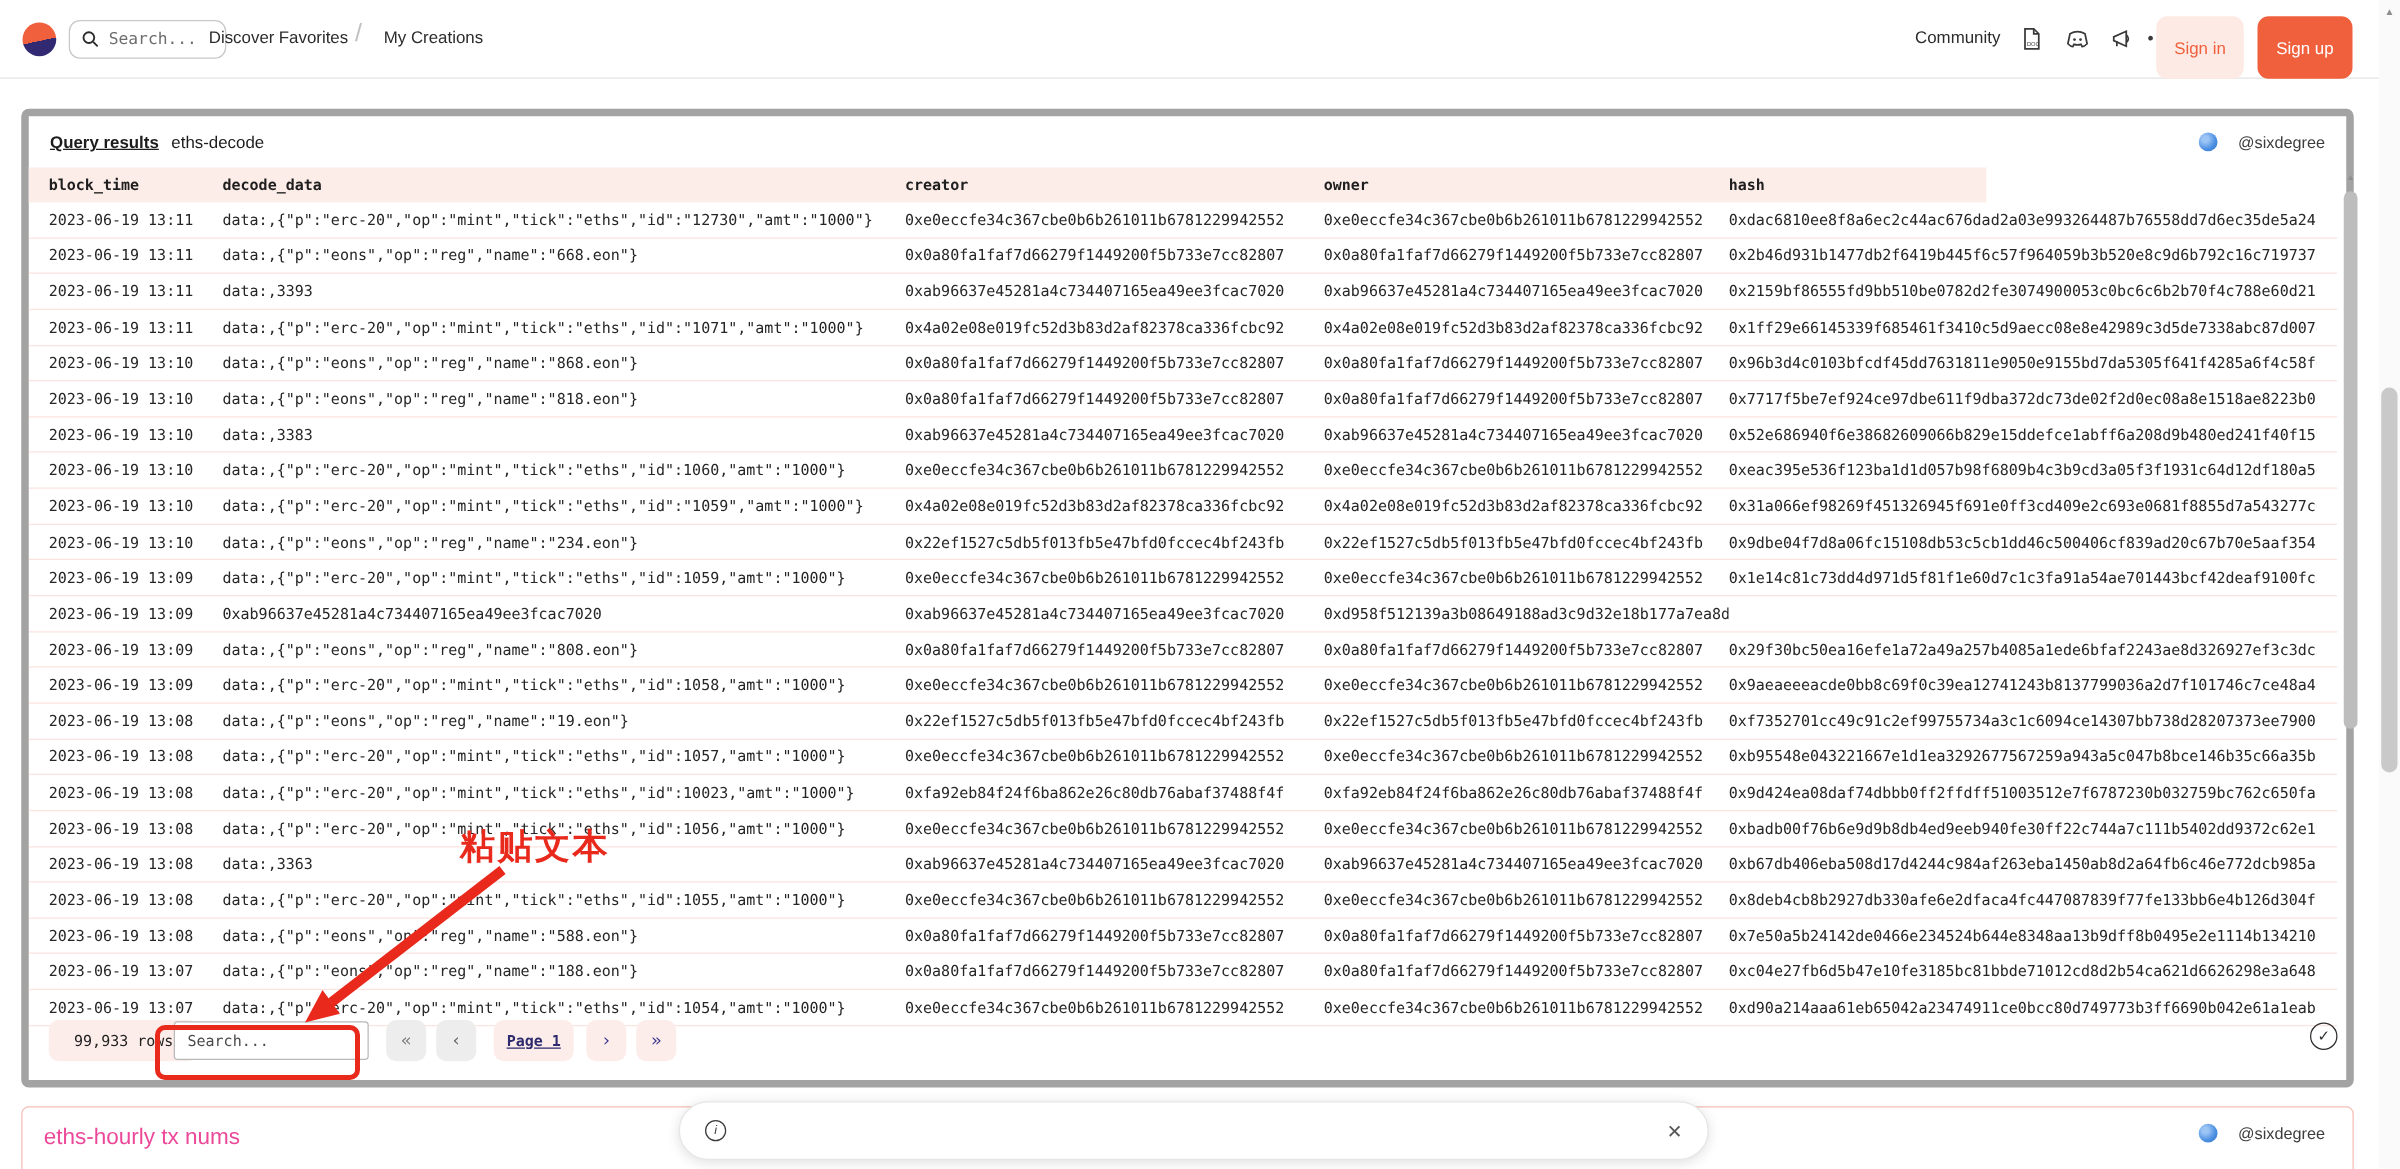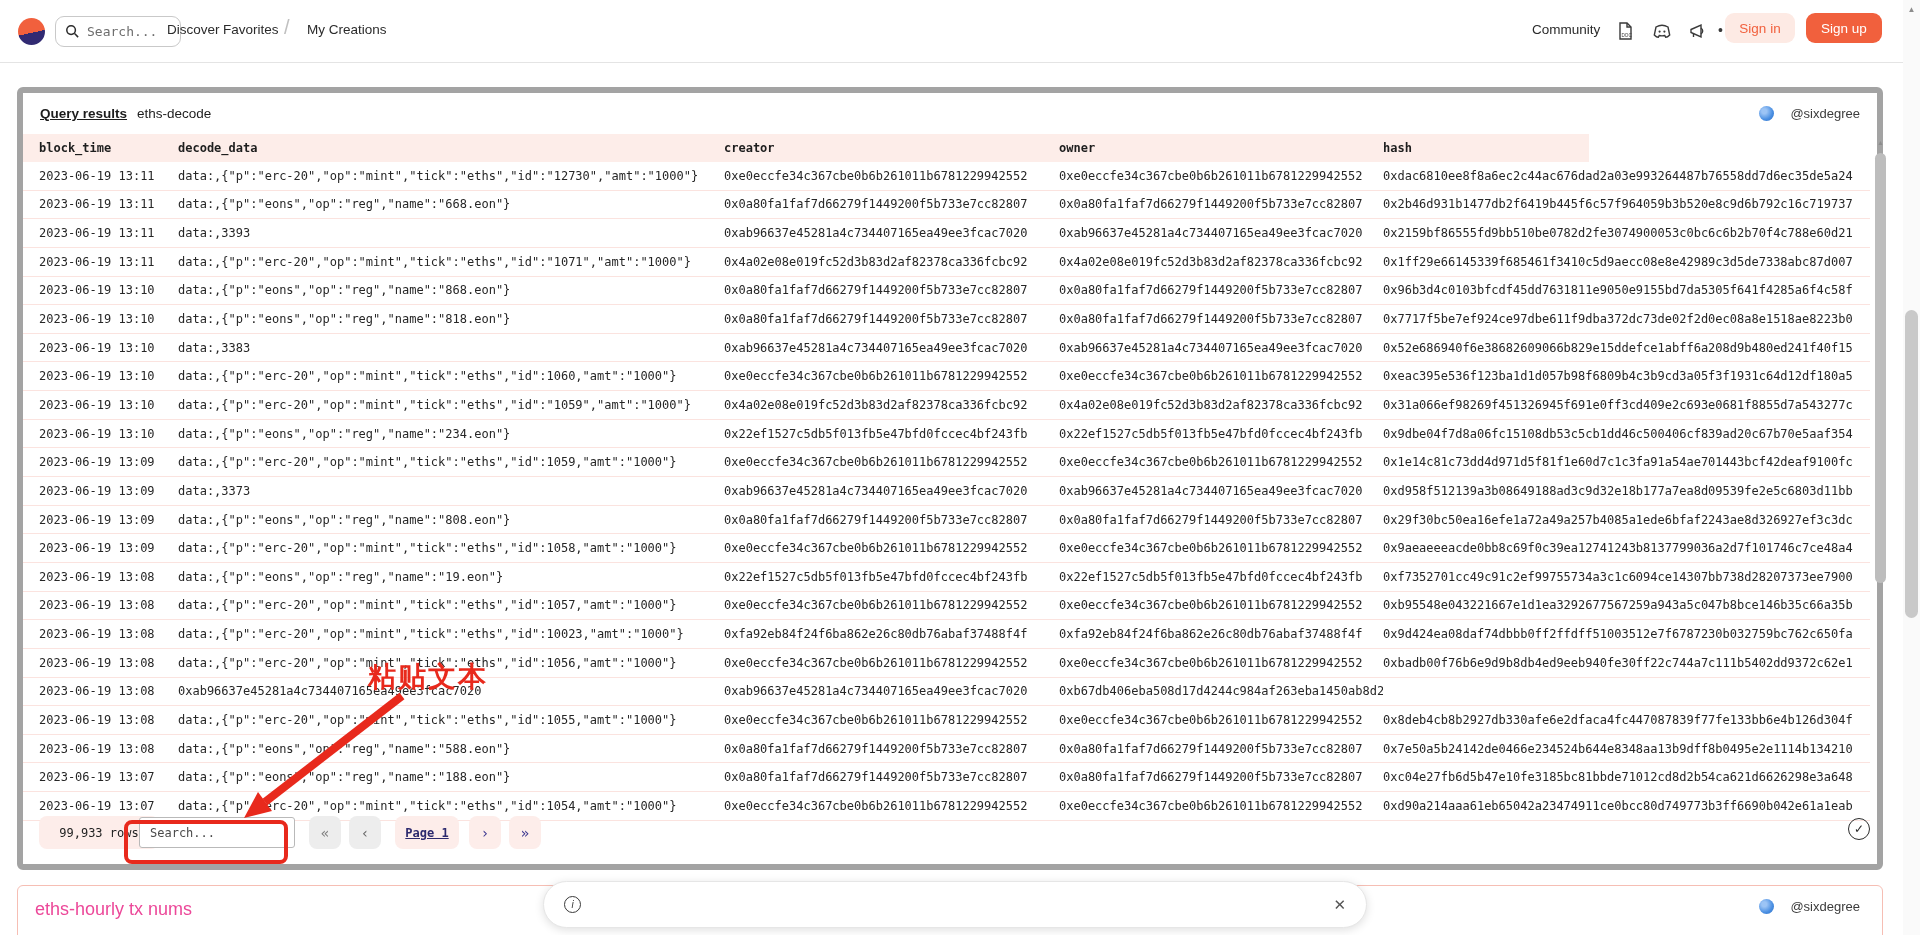--- a/index.html
+++ b/index.html
@@ -12,21 +12,21 @@
   .logo { position:absolute; left:18px; top:18px; width:27px; height:27px; border-radius:50%;
     background:linear-gradient(168deg,#f1603d 54%,#312a72 54%); }
   .searchbox { position:absolute; left:55px; top:16px; width:126px; height:31px;
     border:1px solid #c9c9c9; border-radius:9px; background:#fff; display:flex; align-items:center;
     padding:0 9px; gap:7px; }
   .searchbox span { font-family:"DejaVu Sans Mono", monospace; font-size:13px; color:#6d6d6d; }
   .navlink { position:absolute; top:22px; font-size:13.5px; color:#2b2b2b; white-space:nowrap; cursor:pointer; }
   .navslash { position:absolute; top:16px; font-size:20px; color:#c0c0c0; font-weight:300; }
   .navicon { position:absolute; top:21px; width:20px; height:20px; color:#3a3a3a; }
   .dots { position:absolute; top:22px; font-size:14px; letter-spacing:2px; color:#3a3a3a; }
-  .btn { position:absolute; top:13px; height:30px; border-radius:9px; border:none;
+  .btn { position:absolute; top:13px; height:50px; border-radius:9px; border:none;
     font-size:13.5px; font-family:"Liberation Sans",sans-serif; display:flex; align-items:center;
     justify-content:center; cursor:pointer; }
   .btn.signin { left:1725px; width:70px; background:#fdeae4; color:#f1603d; }
   .btn.signup { left:1806px; width:76px; background:#f1603d; color:#fff; }
 
   
   .pagescroll { position:absolute; right:0; top:0; width:17px; height:935px; background:#fafafa; }
   .pagescroll .arrow { position:absolute; left:0; width:17px; text-align:center; font-size:8px; color:#8d8d8d; }
   .pagescroll .thumb { position:absolute; left:2px; width:13px; top:310px; height:308px;
     background:#c9c9c9; border-radius:7px; }
@@ -229,21 +229,20 @@
       </div>
       <div class="tr">
         <div class="td">2023-06-19 13:09</div>
         <div class="td">data:,{"p":"erc-20","op":"mint","tick":"eths","id":1059,"amt":"1000"}</div>
         <div class="td">0xe0eccfe34c367cbe0b6b261011b6781229942552</div>
         <div class="td">0xe0eccfe34c367cbe0b6b261011b6781229942552</div>
         <div class="td">0x1e14c81c73dd4d971d5f81f1e60d7c1c3fa91a54ae701443bcf42deaf9100fca</div>
       </div>
       <div class="tr">
         <div class="td">2023-06-19 13:09</div>
-        <div class="td">data:,3373</div>
         <div class="td">0xab96637e45281a4c734407165ea49ee3fcac7020</div>
         <div class="td">0xab96637e45281a4c734407165ea49ee3fcac7020</div>
         <div class="td">0xd958f512139a3b08649188ad3c9d32e18b177a7ea8d09539fe2e5c6803d11bb5</div>
       </div>
       <div class="tr">
         <div class="td">2023-06-19 13:09</div>
         <div class="td">data:,{"p":"eons","op":"reg","name":"808.eon"}</div>
         <div class="td">0x0a80fa1faf7d66279f1449200f5b733e7cc82807</div>
         <div class="td">0x0a80fa1faf7d66279f1449200f5b733e7cc82807</div>
         <div class="td">0x29f30bc50ea16efe1a72a49a257b4085a1ede6bfaf2243ae8d326927ef3c3dc3</div>
@@ -278,20 +277,21 @@
       </div>
       <div class="tr">
         <div class="td">2023-06-19 13:08</div>
         <div class="td">data:,{"p":"erc-20","op":"mint","tick":"eths","id":1056,"amt":"1000"}</div>
         <div class="td">0xe0eccfe34c367cbe0b6b261011b6781229942552</div>
         <div class="td">0xe0eccfe34c367cbe0b6b261011b6781229942552</div>
         <div class="td">0xbadb00f76b6e9d9b8db4ed9eeb940fe30ff22c744a7c111b5402dd9372c62e19</div>
       </div>
       <div class="tr">
         <div class="td">2023-06-19 13:08</div>
+        <div class="td">data:,3363</div>
         <div class="td">0xab96637e45281a4c734407165ea49ee3fcac7020</div>
         <div class="td">0xab96637e45281a4c734407165ea49ee3fcac7020</div>
         <div class="td">0xb67db406eba508d17d4244c984af263eba1450ab8d2a64fb6c46e772dcb985aa</div>
       </div>
       <div class="tr">
         <div class="td">2023-06-19 13:08</div>
         <div class="td">data:,{"p":"erc-20","op":"mint","tick":"eths","id":1055,"amt":"1000"}</div>
         <div class="td">0xe0eccfe34c367cbe0b6b261011b6781229942552</div>
         <div class="td">0xe0eccfe34c367cbe0b6b261011b6781229942552</div>
         <div class="td">0x8deb4cb8b2927db330afe6e2dfaca4fc447087839f77fe133bb6e4b126d304f5</div>

